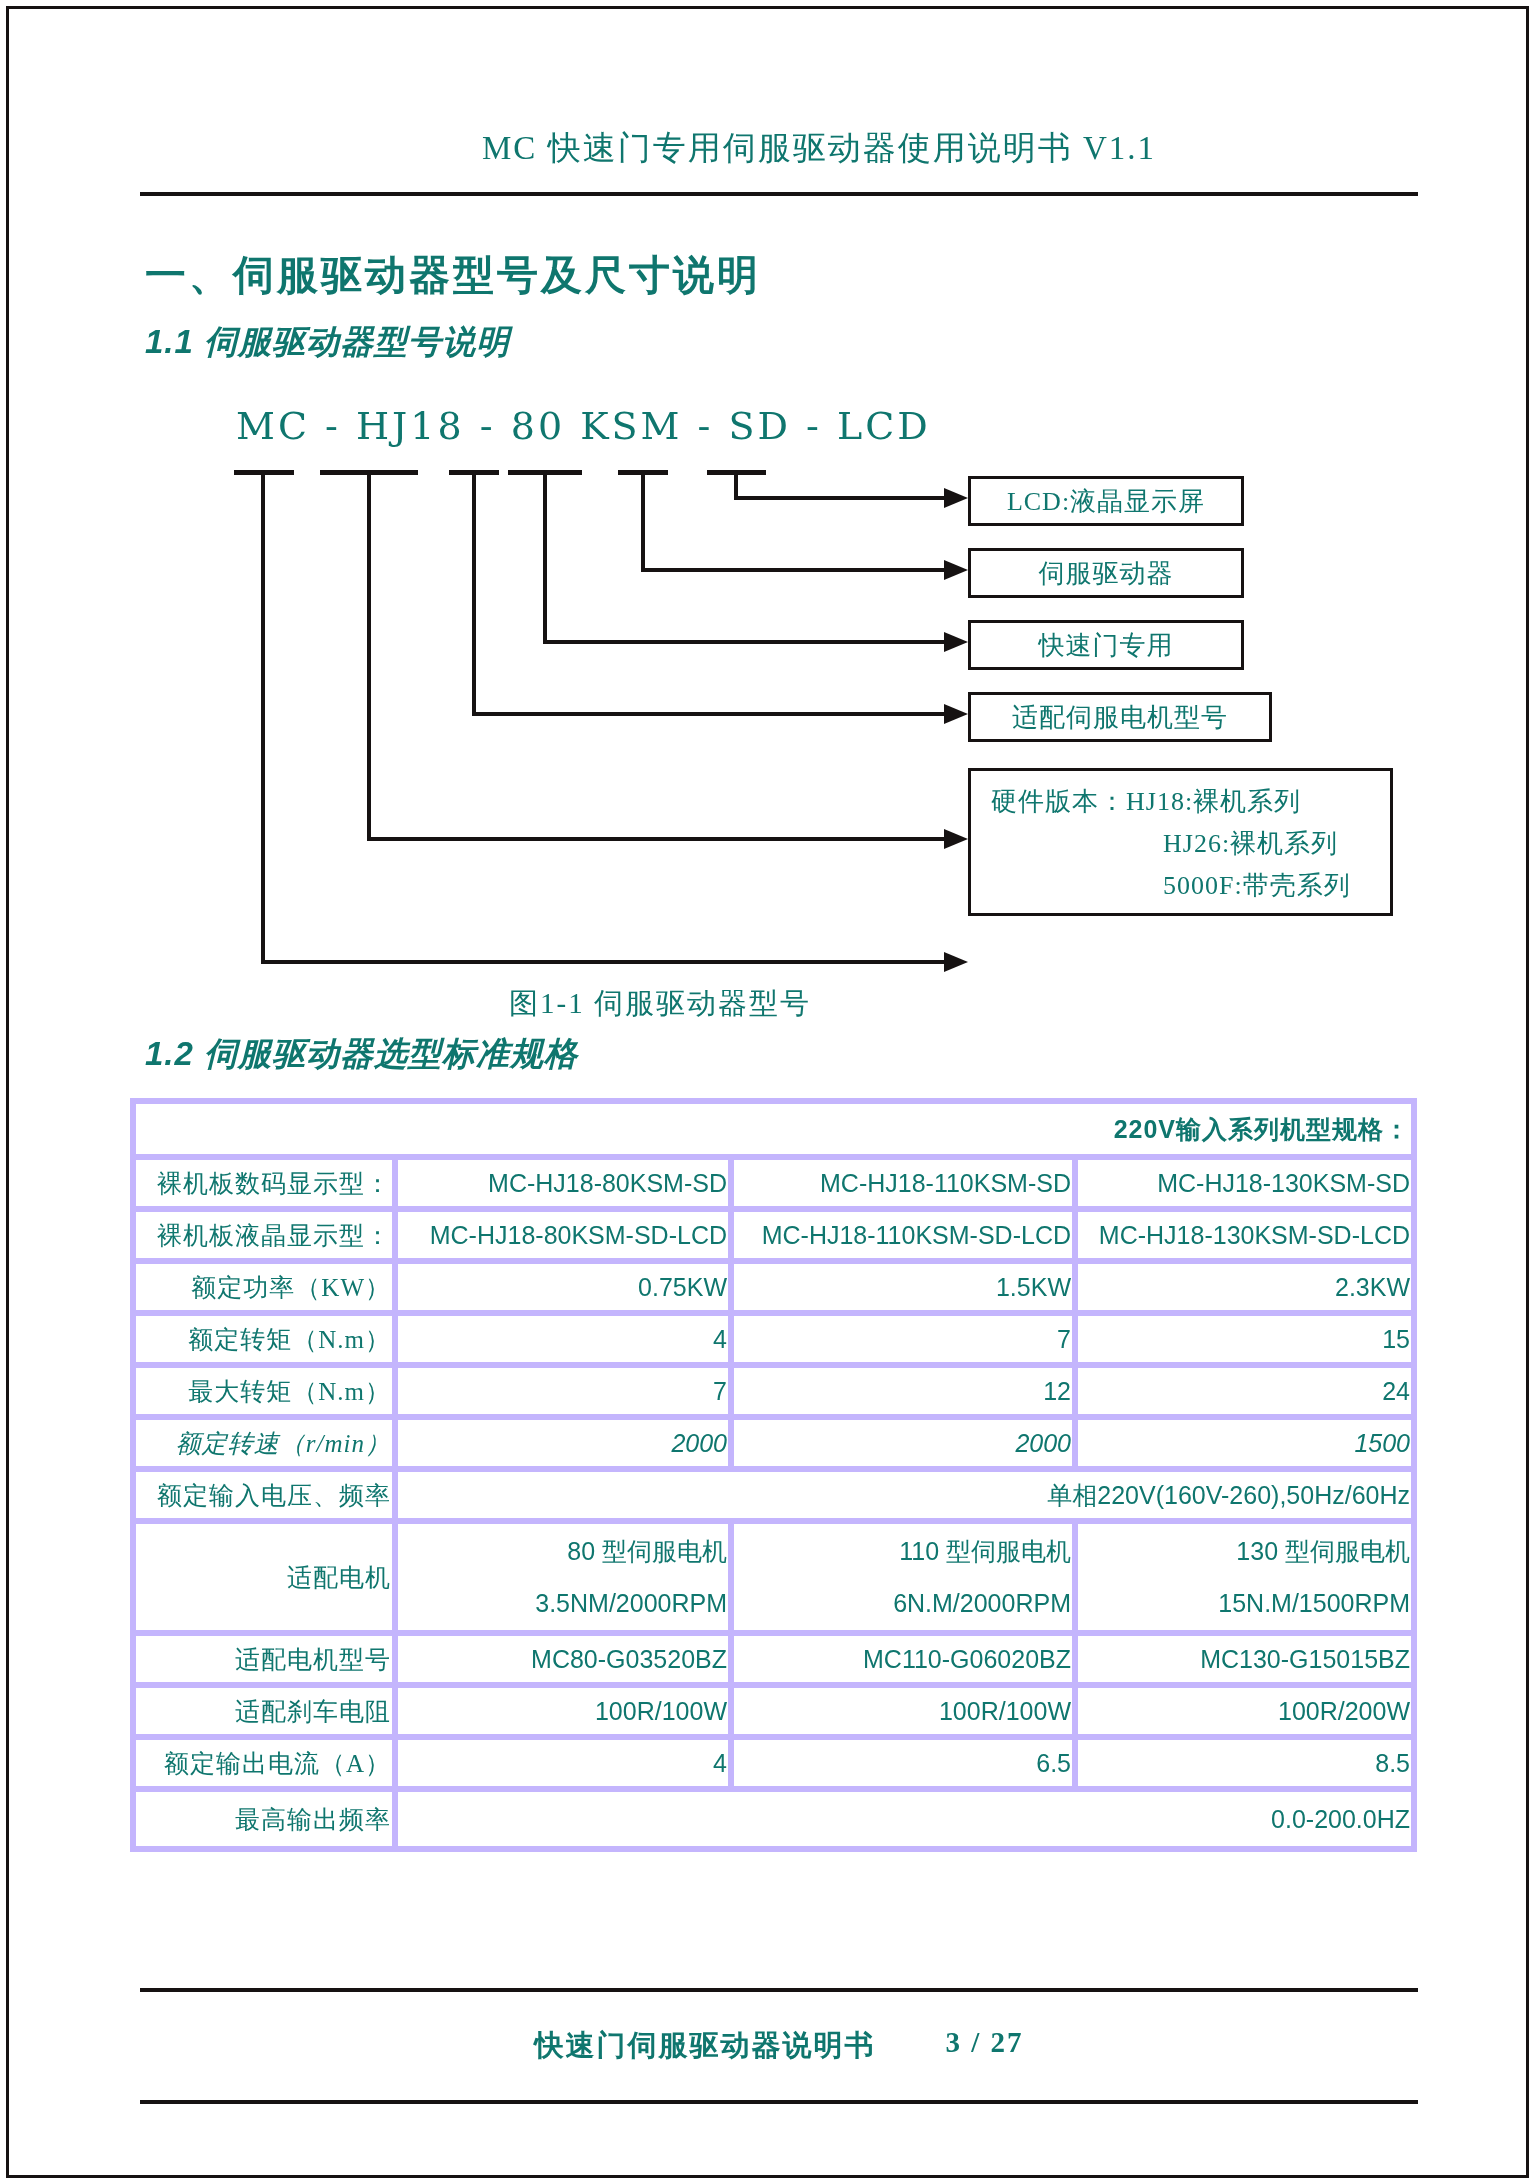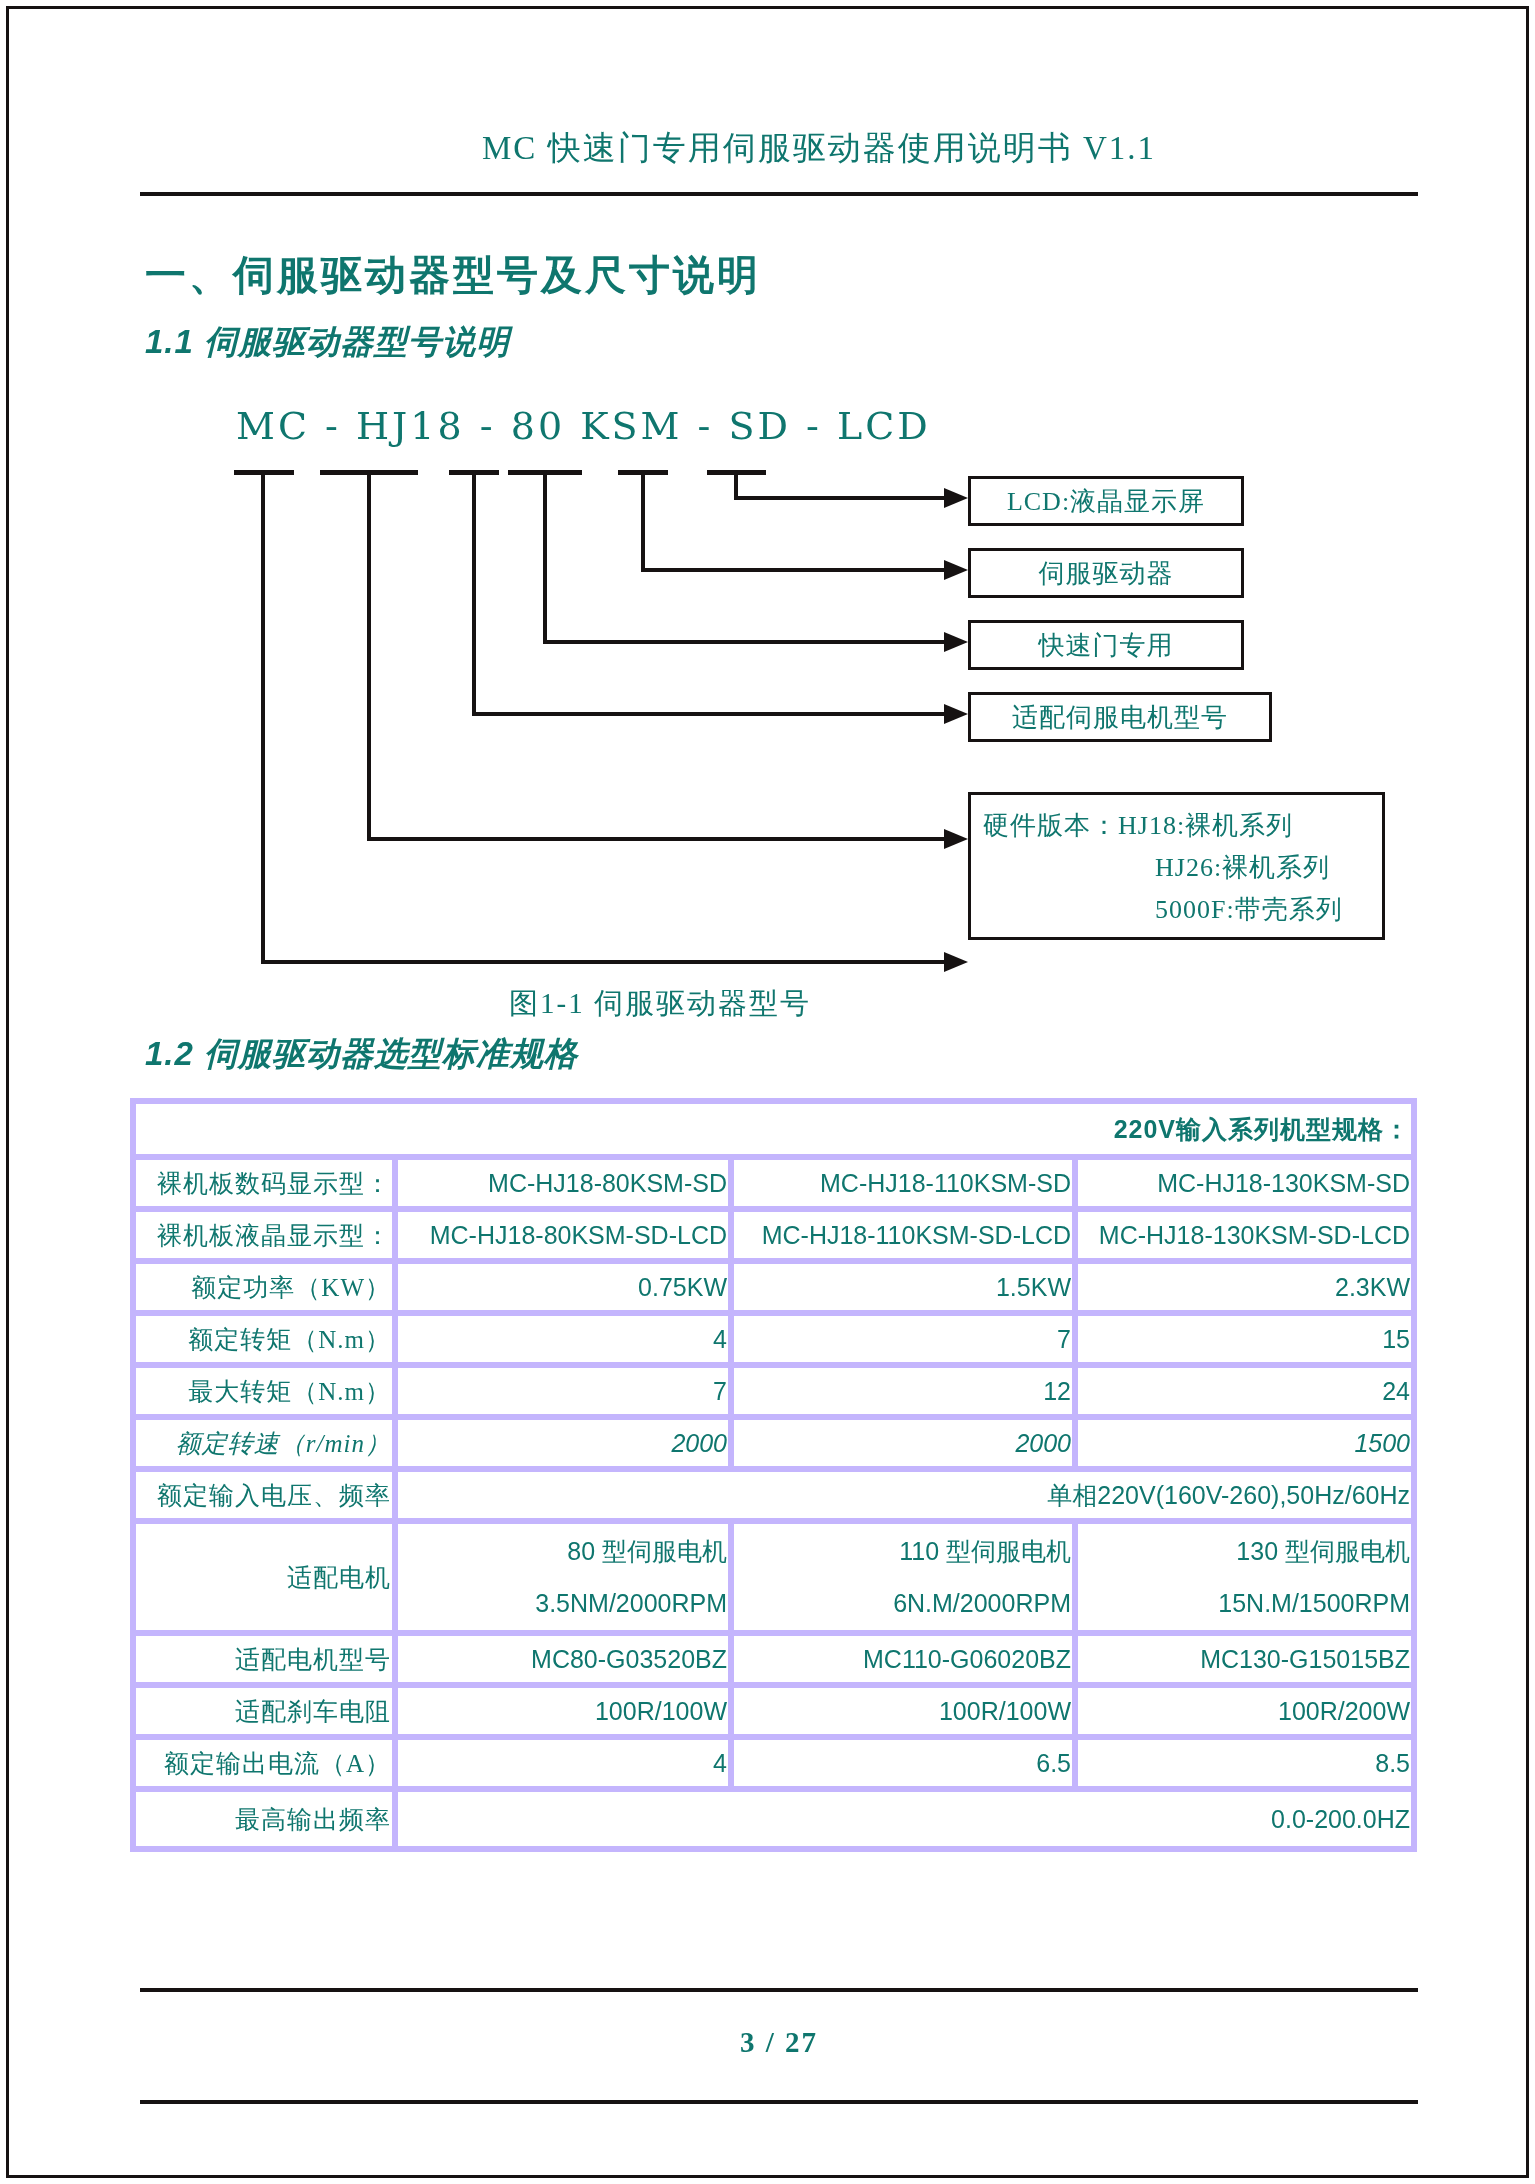--- a/index.html
+++ b/index.html
@@ -39,21 +39,21 @@
     width:0;height:0;border-left:24px solid #161212;
     border-top:10px solid transparent;border-bottom:10px solid transparent;
   }
   .dbox{
     border:3px solid #161212;background:#ffffff;display:flex;
     align-items:center;justify-content:center;font-size:26px;
     letter-spacing:1px;white-space:nowrap;
   }
   .dbox-multi{
     border:3px solid #161212;background:#ffffff;font-size:26px;
-    padding:10px 0 0 12px;letter-spacing:1px;line-height:42px;white-space:nowrap;margin-top:24px;
+    padding:10px 0 0 20px;letter-spacing:1px;line-height:42px;white-space:nowrap;
   }
   .dbox-multi .ind{padding-left:172px;}
   .fig-caption{
     left:420px;top:984px;width:480px;text-align:center;font-size:29px;
     letter-spacing:2px;white-space:nowrap;
   }
   table.spec{
     position:absolute;left:130px;top:1098px;width:1281px;
     border-collapse:collapse;table-layout:fixed;
   }
@@ -226,16 +226,17 @@
     </tr>
     <tr style="height:60px;">
       <td class="lbl">最高输出频率</td>
       <td class="spanval" colspan="3">0.0-200.0HZ</td>
     </tr>
   </tbody>
     </table>
 
   <div class="abs ftr-rule" style="top:1988px;"></div>
   <div class="abs ftr-text">
+    <span>快速门伺服驱动器说明书</span>
     <span>3 / 27</span>
   </div>
   <div class="abs ftr-rule" style="top:2100px;"></div>
 </div>
 
 </body></html>

